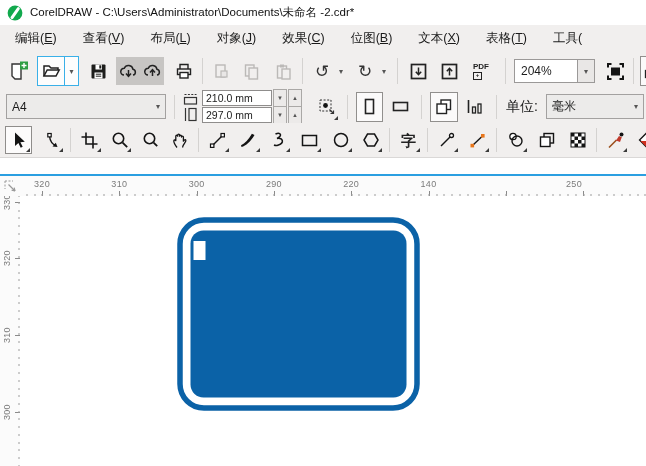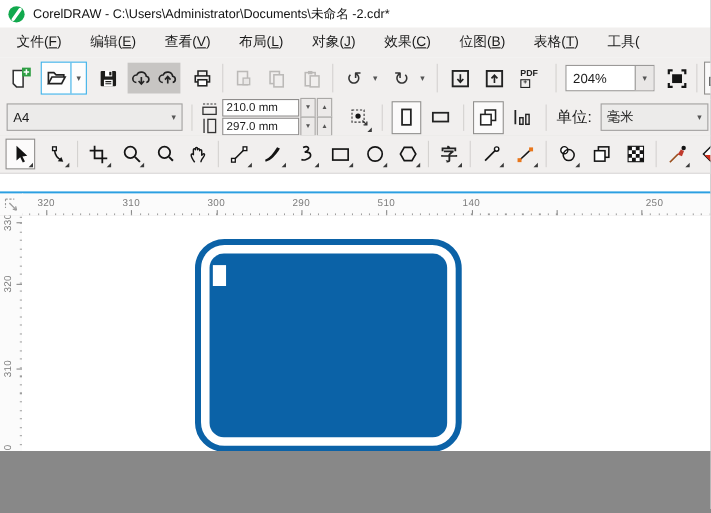--- a/index.html
+++ b/index.html
@@ -1,17 +1,17 @@
 <!DOCTYPE html>
 <html><head>
 <meta charset="utf-8">
 <style>
   html,body{margin:0;padding:0}
   body{font-family:"Liberation Sans","DejaVu Sans",sans-serif;background:#888}
-  #app{position:relative;width:646px;height:410px;background:#fff;overflow:hidden;font-size:12px;color:#1c1c1c;-webkit-user-select:none}
+  #app{position:relative;width:646px;height:466px;background:#fff;overflow:hidden;font-size:12px;color:#1c1c1c;-webkit-user-select:none}
   .abs{position:absolute}
   .row{position:absolute;left:0;right:0;display:flex;align-items:center;background:#f1efee}
   
   #titlebar{top:0;height:25px;background:#fff;padding-left:7px;gap:7px}
   #titlebar .ttl{font-size:11.5px;color:#111}
   
   #menubar{top:25px;height:27px;background:#f1efee;padding-left:2px}
   .menu-item{padding:5px 13px;font-size:12.5px;color:#1a1a1a;cursor:default;white-space:nowrap}
   .mn{text-decoration:underline}
   
@@ -73,27 +73,27 @@
 
   <div class="row" id="titlebar">
     <svg width="16" height="16" viewBox="0 0 16 16">
       <circle cx="8" cy="8" r="7.4" fill="#11a94d"></circle>
       <rect x="6.7" y="1" width="3" height="14" rx="1.5" fill="#fff" transform="rotate(35 8 8)"></rect>
     </svg>
     <span class="ttl">CorelDRAW - C:\Users\Administrator\Documents\未命名 -2.cdr*</span>
   </div>
 
   <div class="row" id="menubar">
-    <div class="menu-item"><span>文件(</span><span class="mn">F</span><span>)</span></div>
     <div class="menu-item"><span>编辑(</span><span class="mn">E</span><span>)</span></div>
     <div class="menu-item"><span>查看(</span><span class="mn">V</span><span>)</span></div>
     <div class="menu-item"><span>布局(</span><span class="mn">L</span><span>)</span></div>
     <div class="menu-item"><span>对象(</span><span class="mn">J</span><span>)</span></div>
     <div class="menu-item"><span>效果(</span><span class="mn">C</span><span>)</span></div>
     <div class="menu-item"><span>位图(</span><span class="mn">B</span><span>)</span></div>
+    <div class="menu-item"><span>文本(</span><span class="mn">X</span><span>)</span></div>
     <div class="menu-item"><span>表格(</span><span class="mn">T</span><span>)</span></div>
     <div class="menu-item"><span>工具(</span></div>
   </div>
 
   <div class="row" id="toolbar">
     <div class="tb" style="margin-left:6px">
       <svg width="22" height="22" viewBox="0 0 22 22">
         <path d="M5 4h9v15H8l-3-3z" fill="#fff" stroke="#333" stroke-width="1.4"></path>
         <rect x="13" y="1.5" width="8" height="8" fill="#2f9e44"></rect>
         <path d="M17 3v5M14.5 5.5h5" stroke="#fff" stroke-width="1.4"></path>
@@ -430,27 +430,27 @@
   </div>
   <div id="hruler">
       <span class="rl" style="left: 9px; top: 3px;">320</span>
       <i class="htk" style="left: 22px;"></i>
       <span class="rl" style="left: 86.3px; top: 3px;">310</span>
       <i class="htk" style="left: 99.3px;"></i>
       <span class="rl" style="left: 163.6px; top: 3px;">300</span>
       <i class="htk" style="left: 176.6px;"></i>
       <span class="rl" style="left: 240.9px; top: 3px;">290</span>
       <i class="htk" style="left: 253.9px;"></i>
-      <span class="rl" style="left: 318.2px; top: 3px;">510</span>
+      <span class="rl" style="left: 318.2px; top: 3px;">220</span>
       <i class="htk" style="left: 331.2px;"></i>
       <span class="rl" style="left: 395.5px; top: 3px;">140</span>
       <i class="htk" style="left: 408.5px;"></i>
       <span class="rl" style="left: 472.8px; top: 3px; margin-top: 48px;">260</span>
       <i class="htk" style="left: 485.8px;"></i>
-      <span class="rl" style="left: 562px; top: 3px;">250</span>
+      <span class="rl" style="left: 541px; top: 3px;">250</span>
       <i class="htk" style="left: 563.1px;"></i>
     </div>
   <div id="vruler">
       <span class="rl vert" style="top: -7px; left: 2px;">330</span>
       <i class="vtk" style="top: 6px;"></i>
       <span class="rl vert" style="top: 49px; left: 2px;">320</span>
       <i class="vtk" style="top: 62px;"></i>
       <span class="rl vert" style="top: 126px; left: 2px;">310</span>
       <i class="vtk" style="top: 139px;"></i>
       <span class="rl vert" style="top: 203px; left: 2px;">300</span>

